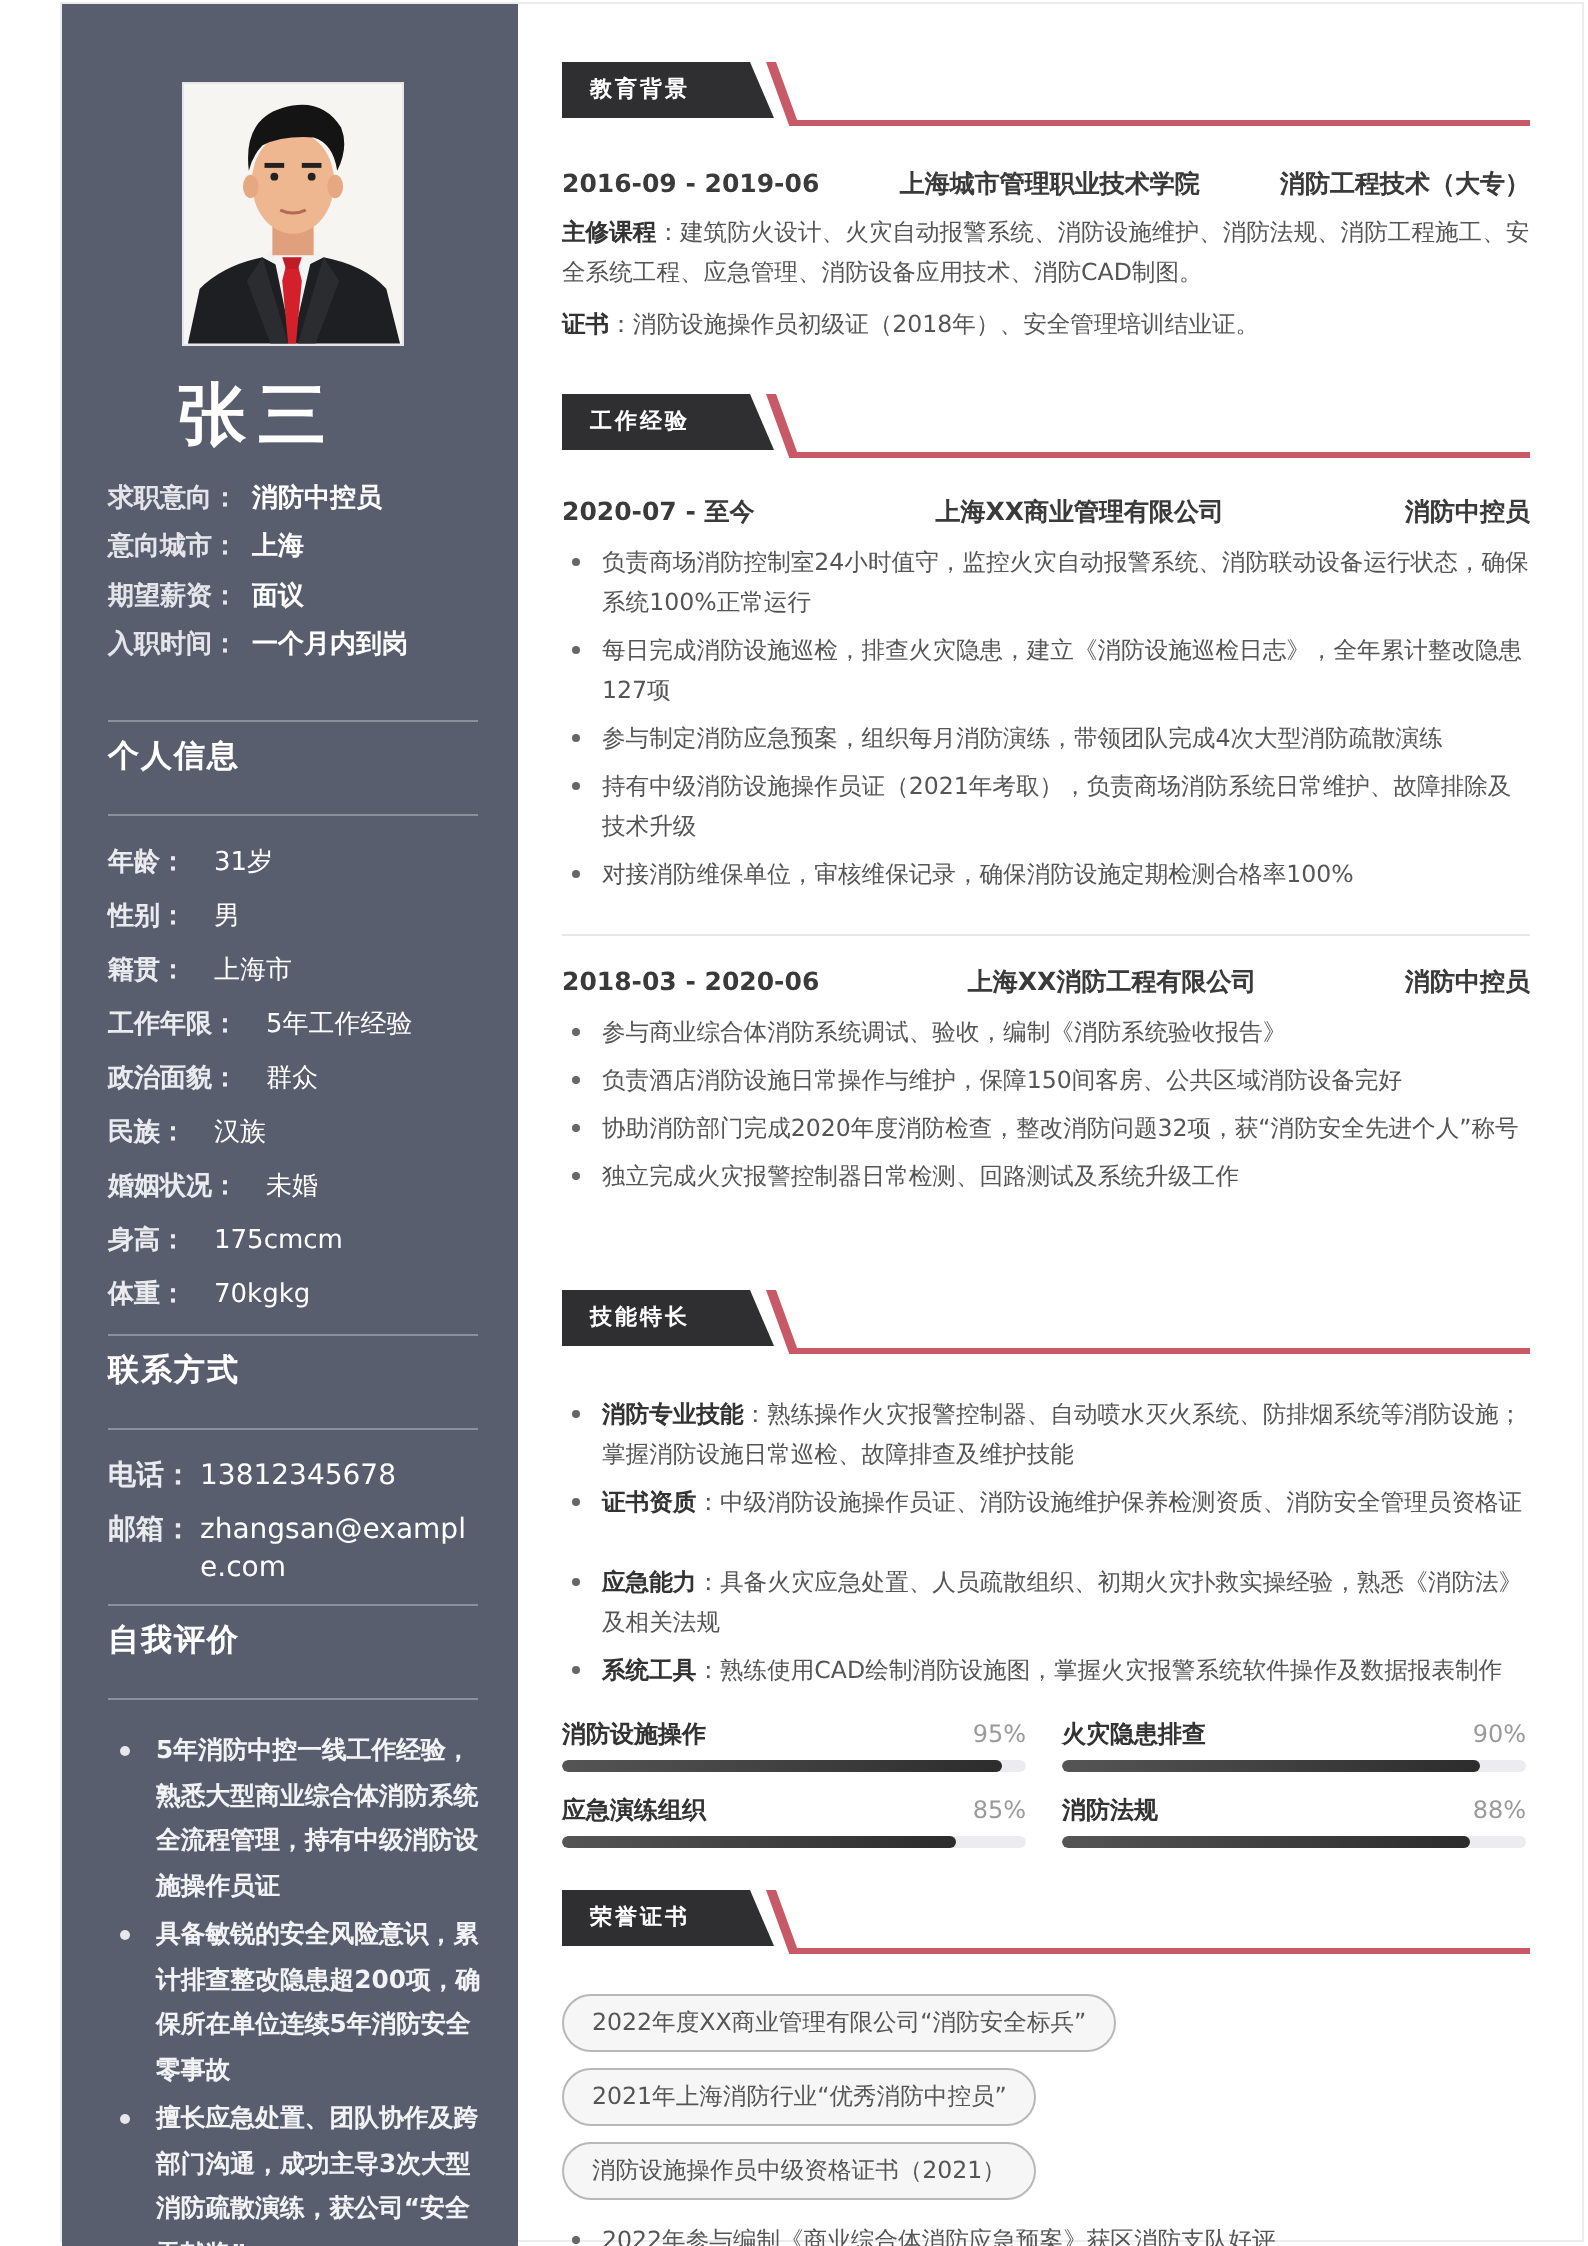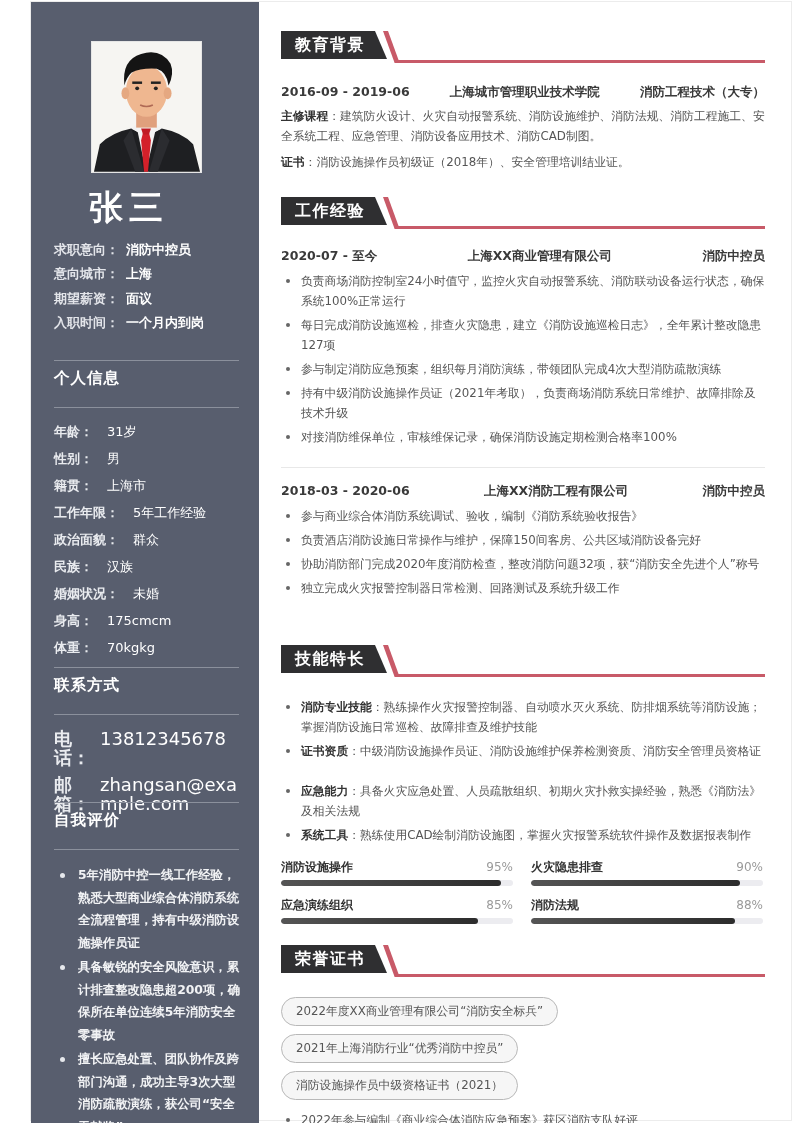--- a/index.html
+++ b/index.html
@@ -20,32 +20,32 @@
   .kv .k { color: #e3e5ea; width: 72px; }
   .kv .v { color: #ffffff; }
 
   .side-section { position: absolute; left: 23px; width: 185px; }
   .side-title { border-top: 1px solid #8b909c; border-bottom: 1px solid #8b909c; padding: 7px 0 18px 0; font-size: 15.5px; font-weight: bold; color: #ffffff; letter-spacing: 1px; }
   .info-list { margin-top: 10px; }
   .info-row { display: flex; font-size: 13px; line-height: 27px; white-space: nowrap; }
   .info-row .k { font-weight: bold; color: #e9ebef; margin-right: 14px; }
   .info-row .v { color: #ffffff; }
 
-  .contact-row { display: flex; font-size: 18px; line-height: 19px; margin-bottom: 8px; }
+  .contact-row { display: flex; font-size: 14px; line-height: 19px; margin-bottom: 8px; }
   .contact-row .k { font-weight: bold; color: #e9ebef; width: 46px; flex: none; }
   .contact-row .v { color: #ffffff; width: 140px; word-break: break-all; }
 
   .eval-list { list-style: none; margin-top: 14px; padding-left: 0; }
   .eval-list li { position: relative; padding-left: 24px; font-size: 12.4px; font-weight: bold; line-height: 22.5px; color: #f2f3f5; margin-bottom: 2px; }
   .eval-list li::before { content: ""; position: absolute; left: 6px; top: 9px; width: 5px; height: 5px; border-radius: 50%; background: #e6e8ec; }
 
   
   .main { position: absolute; left: 281px; top: 0; width: 484px; height: 1123px; }
   .sec-head { position: absolute; left: 0; width: 484px; height: 32px; }
-  .sec-head .tag { position: absolute; left: 0; top: 0; height: 28px; width: 106px; background: #2f2f31; color: #fff; font-size: 16px; font-weight: bold; letter-spacing: 1.5px; line-height: 28px; padding-left: 14px;
+  .sec-head .tag { position: absolute; left: 0; top: 0; height: 28px; width: 106px; background: #2f2f31; color: #fff; font-size: 11px; font-weight: bold; letter-spacing: 1.5px; line-height: 28px; padding-left: 14px;
                    clip-path: polygon(0 0, 94px 0, 106px 28px, 0 28px); }
   .sec-head .slash { position: absolute; left: 102px; top: 0; width: 5px; height: 32px; background: #c85a68; transform: skewX(20deg); transform-origin: top left; }
   .sec-head .line { position: absolute; left: 114px; top: 29px; width: 370px; height: 3px; background: #c85a68; }
 
   .row3 { display: flex; justify-content: space-between; font-size: 12.5px; font-weight: bold; color: #3a3a3a; white-space: nowrap; }
   .row3 .c { text-align: center; flex: 1; }
   .p { font-size: 11.8px; line-height: 20px; color: #555; }
   .p b { color: #333; }
 
   .blist { list-style: none; }

